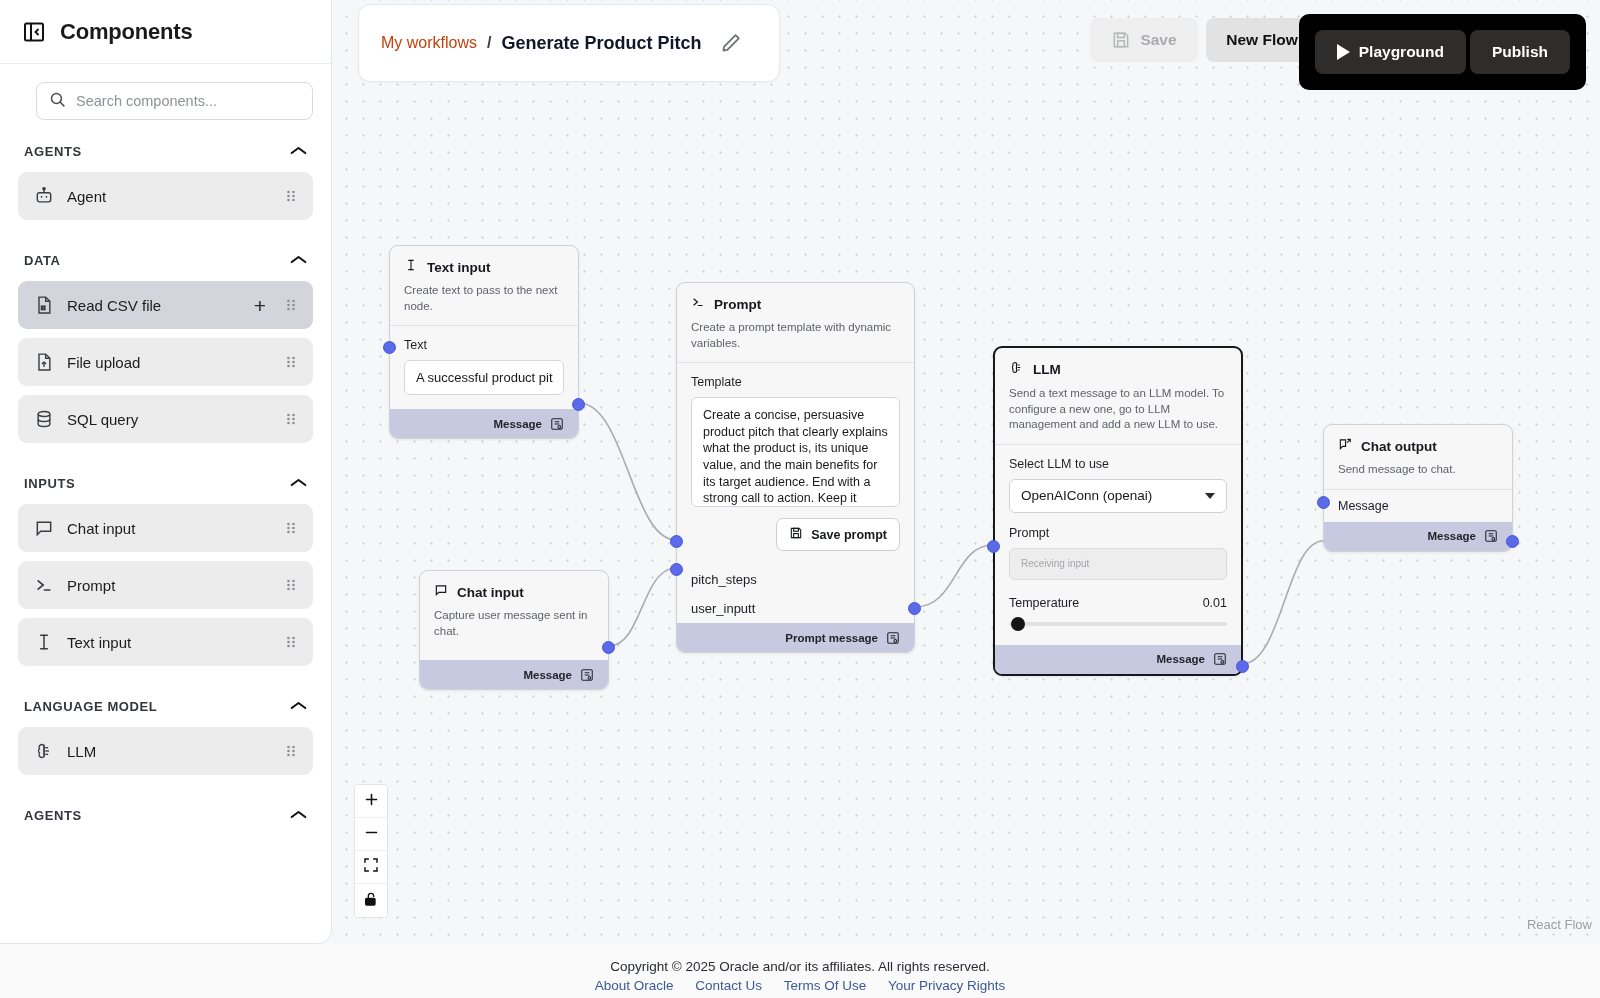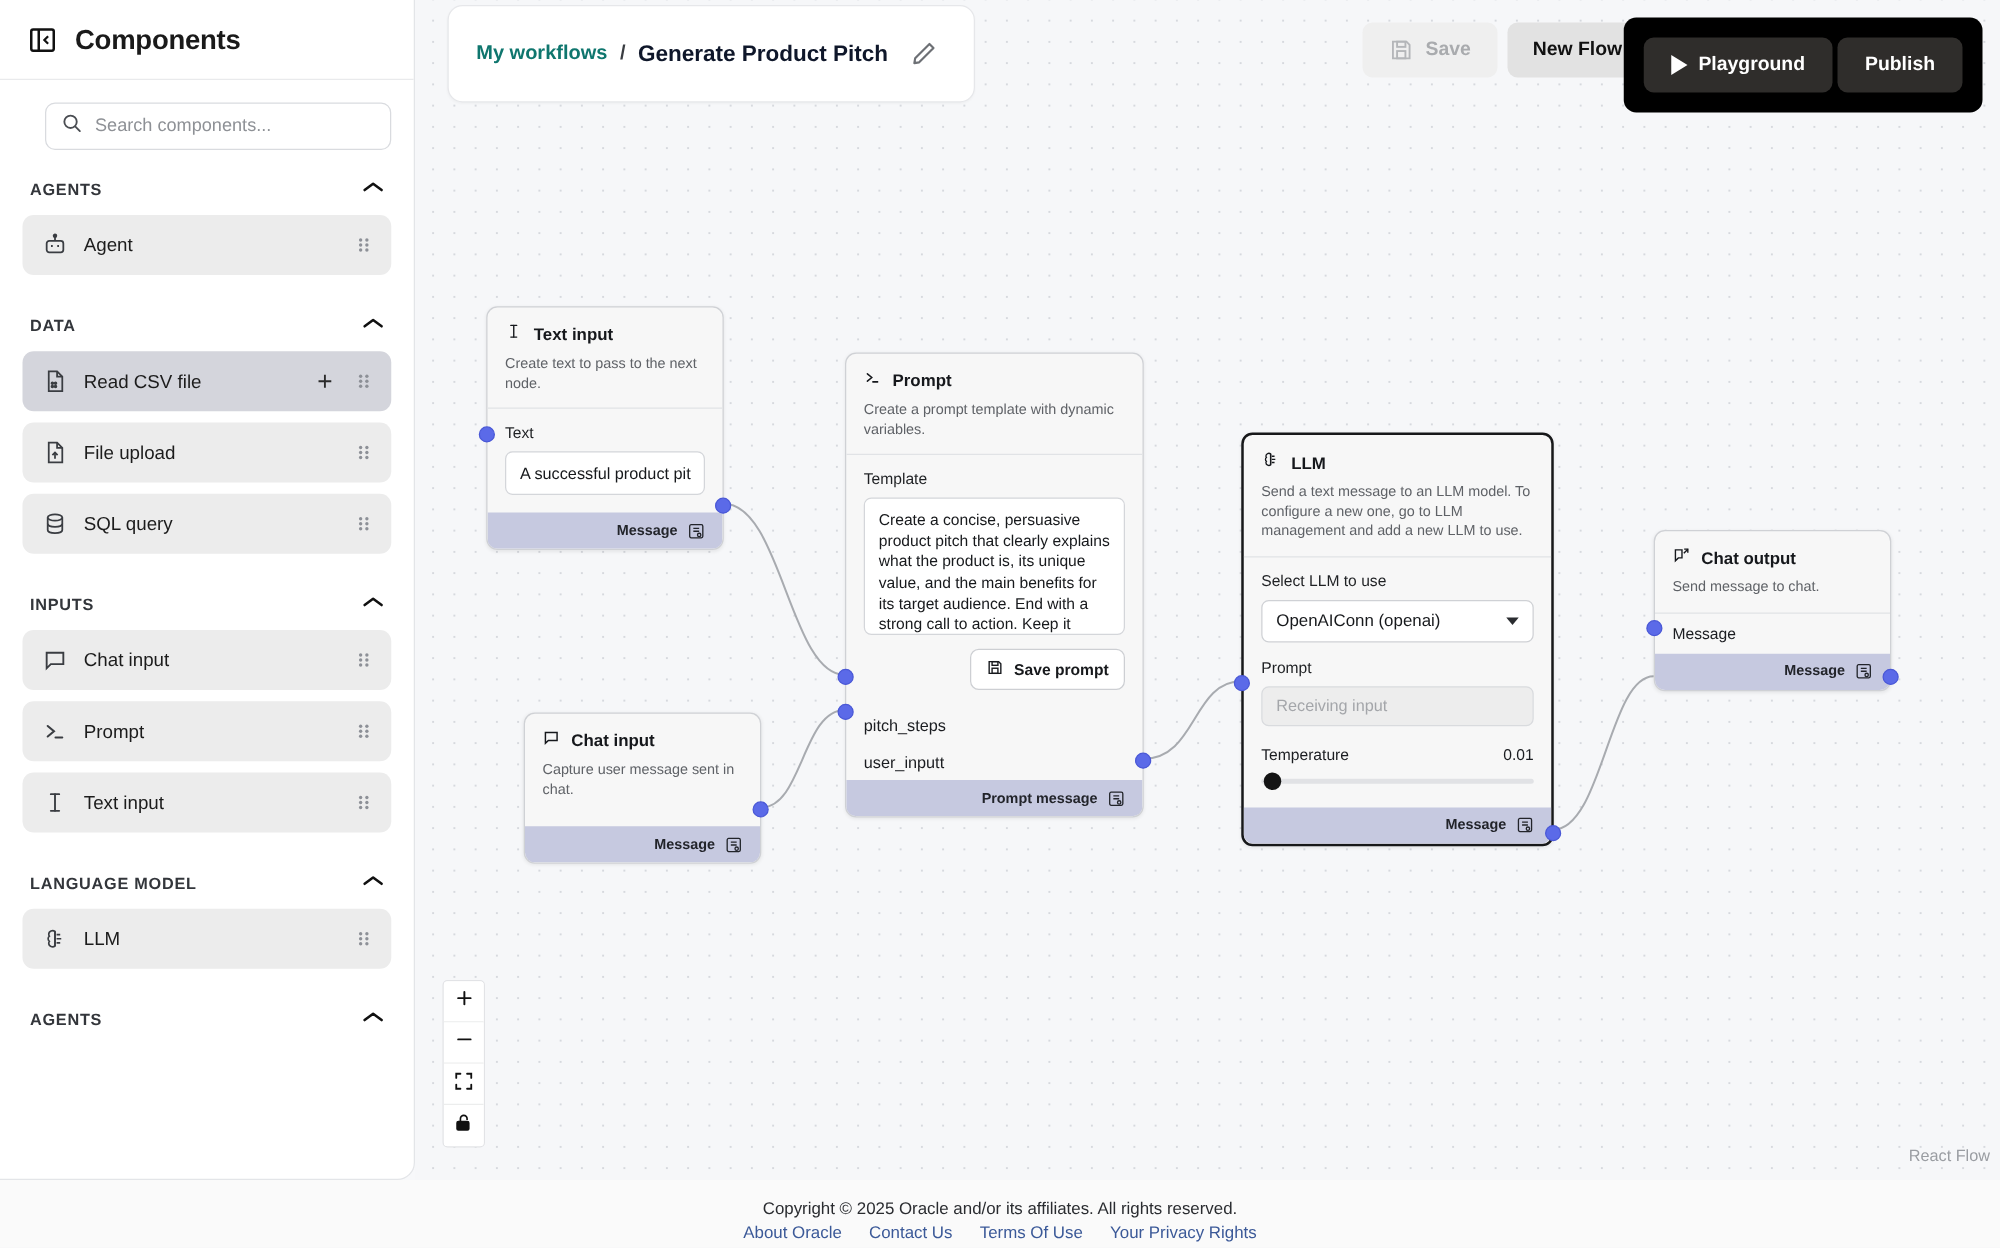--- a/index.html
+++ b/index.html
@@ -70,21 +70,21 @@
   }
 
   
   .crumb-card {
     position: absolute; left: 26px; top: 4px;
     width: 422px; height: 78px; background: #fff;
     border: 1px solid #e6e7ea; border-radius: 12px;
     display: flex; align-items: center; padding: 0 22px; gap: 10px;
     box-shadow: 0 1px 2px rgba(0,0,0,.03);
   }
-  .crumb-parent { font-size: 16px; color: #0f766e; font-weight: bold; }
+  .crumb-parent { font-size: 16px; color: #c2410c; }
   .crumb-sep { font-size: 16px; color: #3a3d42; font-weight: bold; }
   .crumb-title { font-size: 18px; font-weight: bold; color: #0f172a; }
   .pencil { width: 22px; height: 22px; margin-left: 8px; display:block; }
 
   
   .tr-group {
     position: absolute; right: 278px; top: 14px;
     display: flex; gap: 8px; padding: 4px; border-radius: 10px;
   }
   .btn {
@@ -150,21 +150,21 @@
   }
   .sel-box {
     background: #fff; border: 1px solid #cfd1d5; border-radius: 6px;
     height: 34px; display: flex; align-items: center; justify-content: space-between;
     padding: 0 11px; font-size: 13.5px; color: #17191c;
   }
   .caret { width: 0; height: 0; border-left: 5px solid transparent; border-right: 5px solid transparent; border-top: 6px solid #2a2c30; }
   .ro-box {
     background: #ededed; border: 1px solid #d9dbde; border-radius: 6px;
     height: 32px; display: flex; align-items: center; padding: 0 11px;
-    font-size: 13px; color: #a4a6aa;
+    font-size: 10px; color: #a4a6aa;
   }
   .temp-row { display: flex; justify-content: space-between; align-items: center; font-size: 12.5px; color: #1b1d21; }
   .slider { position: relative; height: 14px; margin-top: 7px; }
   .slider .track { position: absolute; top: 5px; left: 0; right: 0; height: 4px; background: #e1e2e5; border-radius: 2px; }
   .slider .thumb { position: absolute; top: 0; left: 2px; width: 14px; height: 14px; border-radius: 50%; background: #141414; }
   .save-prompt-btn {
     display: inline-flex; align-items: center; gap: 8px;
     background: #fff; border: 1px solid #cdcfd3; border-radius: 7px;
     padding: 7px 12px; font-size: 12.5px; font-weight: bold; color: #17191c;
     cursor: pointer; font-family: "Liberation Sans", sans-serif;

